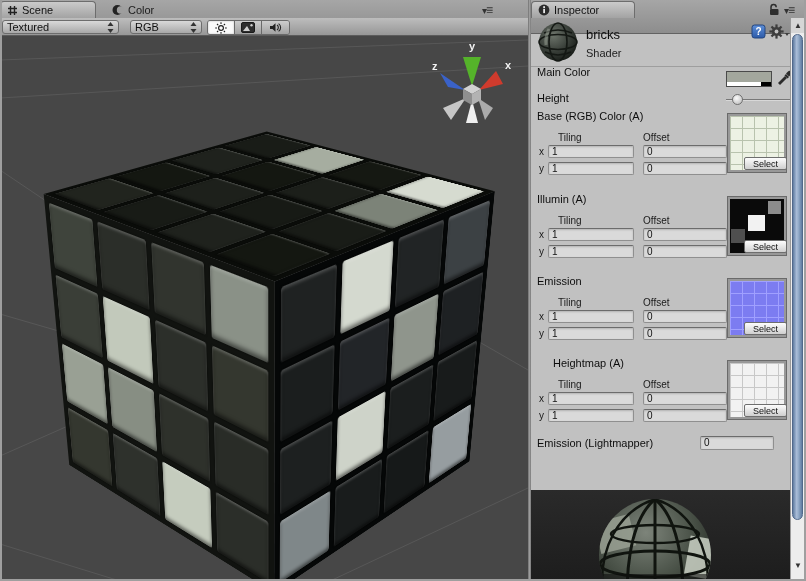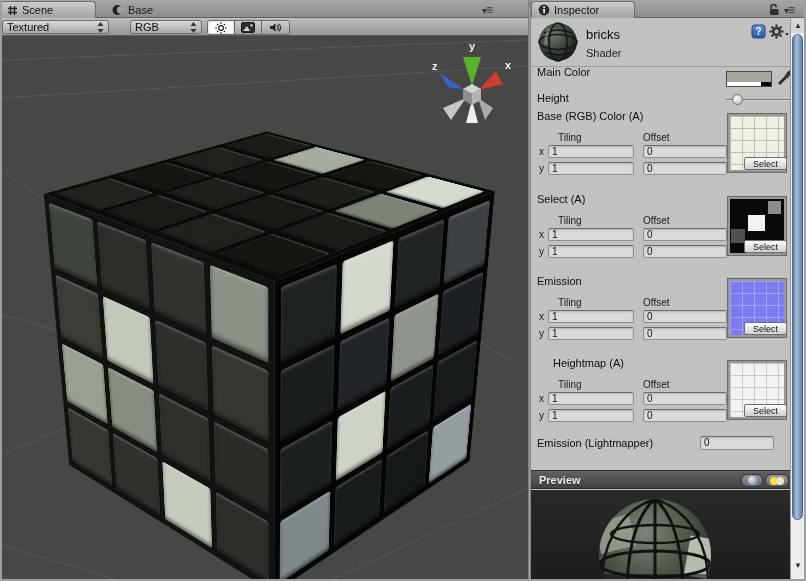--- a/index.html
+++ b/index.html
@@ -1,21 +1,21 @@
 <!DOCTYPE html>
 <html style="--tex_base_bg: #edf2e4; --tex_base_line: #b9c3ae; --tex_illumin_bg: #0a0a0a; --tex_normal_bg: #7c7cf1; --tex_normal_line: #a0a0ff; --tex_height_bg: #f2f2f2; --tex_height_line: #c8c8c8;"><head>
 <meta charset="utf-8">
 <style>
   html,body{margin:0;padding:0;background:#2b2b2b;}
   *{box-sizing:border-box;}
   #window{position:relative;width:806px;height:581px;background:#484848;
     font-family:"Liberation Sans",sans-serif;overflow:hidden;-webkit-font-smoothing:antialiased;}
   .abs{position:absolute;}
   
-  .tabstrip{height:18px;background:linear-gradient(#a6a6a6,#8d8d8d);border-bottom:1px solid #626262;}
+  .tabstrip{height:34px;background:linear-gradient(#a6a6a6,#8d8d8d);border-bottom:1px solid #626262;}
   .tab-active{position:absolute;top:1px;height:17px;background:linear-gradient(#cbcbcb,#a3a3a3);
     border:1px solid #6d6d6d;border-bottom:none;border-radius:4px 4px 0 0;
     display:flex;align-items:center;gap:4px;padding:0 10px 0 6px;font-size:11px;color:#111;}
   .tab-inactive{position:absolute;top:1px;height:17px;display:flex;align-items:center;gap:4px;
     padding:0 8px;font-size:11px;color:#1c1c1c;}
   .panelmenu{position:absolute;top:3px;font-size:10px;color:#333;letter-spacing:-1px;cursor:default;}
   
   #scene-toolbar{position:absolute;left:0;top:18px;width:528px;height:18px;
     background:linear-gradient(#bdbdbd,#979797);border-bottom:1px solid #5c5c5c;}
   .dd{position:absolute;top:2px;height:14px;border:1px solid #6d6d6d;border-radius:3px;
@@ -105,27 +105,27 @@
         <svg width="11" height="11" viewBox="0 0 11 11">
           <path d="M1 3.5 H10 M1 7.5 H10 M3.5 1 V10 M7.5 1 V10" stroke="#222" stroke-width="1.4" fill="none"></path>
         </svg>
         <span>Scene</span>
       </div>
       <div class="tab-inactive" style="left:104px;">
         <svg width="12" height="12" viewBox="0 0 12 12">
           <circle cx="5.5" cy="6" r="5" fill="#222"></circle>
             <circle cx="8.6" cy="6" r="3.8" fill="#9e9e9e"></circle>
         </svg>
-        <span>Base</span>
+        <span>Color</span>
       </div>
       <span class="panelmenu" style="left:482px;">▾<span style="font-size:12px;">≡</span></span>
     </div>
 
     <div id="scene-toolbar">
-      <div class="dd" style="left:2px;width:107px;">
+      <div class="dd" style="left:2px;width:117px;">
         <span>Textured</span>
         <svg width="7" height="11" viewBox="0 0 7 11">
           <polygon points="3.5,0 6.5,4 0.5,4" fill="#333"></polygon>
             <polygon points="3.5,11 6.5,7 0.5,7" fill="#333"></polygon>
         </svg>
       </div>
       <div class="dd" style="left:130px;width:72px;">
         <span>RGB</span>
         <svg width="7" height="11" viewBox="0 0 7 11">
           <polygon points="3.5,0 6.5,4 0.5,4" fill="#333"></polygon>
@@ -340,21 +340,21 @@
       <div class="field" style="left:17px;top:35px;width:86px;">1</div>
       <div class="field" style="left:112px;top:35px;width:84px;">0</div>
       <div class="axis-lbl" style="left:8px;top:53px;">y</div>
       <div class="field" style="left:17px;top:52px;width:86px;">1</div>
       <div class="field" style="left:112px;top:52px;width:84px;">0</div>
       <div class="thumb grid-base"></div>
       <div class="select-btn">Select</div>
     </div>
 
     <div class="tex-section" style="top:193px;">
-      <div class="prop-label" style="left:6px;top:0;">Select (A)</div>
+      <div class="prop-label" style="left:6px;top:0;">Illumin (A)</div>
       <div class="colhead" style="left:27px;top:22px;">Tiling</div>
       <div class="colhead" style="left:112px;top:22px;">Offset</div>
       <div class="axis-lbl" style="left:8px;top:36px;">x</div>
       <div class="field" style="left:17px;top:35px;width:86px;">1</div>
       <div class="field" style="left:112px;top:35px;width:84px;">0</div>
       <div class="axis-lbl" style="left:8px;top:53px;">y</div>
       <div class="field" style="left:17px;top:52px;width:86px;">1</div>
       <div class="field" style="left:112px;top:52px;width:84px;">0</div>
       <div class="thumb illumin">
         <div class="illu-sq" style="left:34%;top:30%;width:30%;height:30%;background:#f2f2f2;"></div>
@@ -389,30 +389,20 @@
       <div class="axis-lbl" style="left:8px;top:53px;">y</div>
       <div class="field" style="left:17px;top:52px;width:86px;">1</div>
       <div class="field" style="left:112px;top:52px;width:84px;">0</div>
       <div class="thumb grid-height"></div>
       <div class="select-btn">Select</div>
     </div>
 
     <div class="prop-label" style="left:6px;top:437px;">Emission (Lightmapper)</div>
     <div class="field" style="left:169px;top:436px;width:74px;height:14px;">0</div>
 
-    <div id="preview-bar">
-      <span id="preview-title">Preview</span>
-      <div class="pv-btn" style="left:210px;width:22px;">
-        <div style="width:9px;height:9px;border-radius:50%;background:radial-gradient(circle at 35% 30%,#e9eef6,#70869f);"></div>
-      </div>
-      <div class="pv-btn" style="left:234px;width:24px;">
-        <div style="width:8px;height:8px;border-radius:50%;background:#f2df4b;"></div>
-        <div style="width:8px;height:8px;border-radius:50%;background:#ece5bd;margin-left:-3px;"></div>
-      </div>
-    </div>
     <div id="preview-area">
       <svg width="259" height="91" viewBox="0 0 259 91">
         <defs>
           <radialGradient id="pvg" cx="42%" cy="30%" r="78%">
             <stop offset="0%" stop-color="#7d847a"></stop>
               <stop offset="55%" stop-color="#485046"></stop>
               <stop offset="100%" stop-color="#1b1f1a"></stop>
           </radialGradient>
           <clipPath id="pvclip">
               <circle cx="124" cy="65" r="56"></circle>

